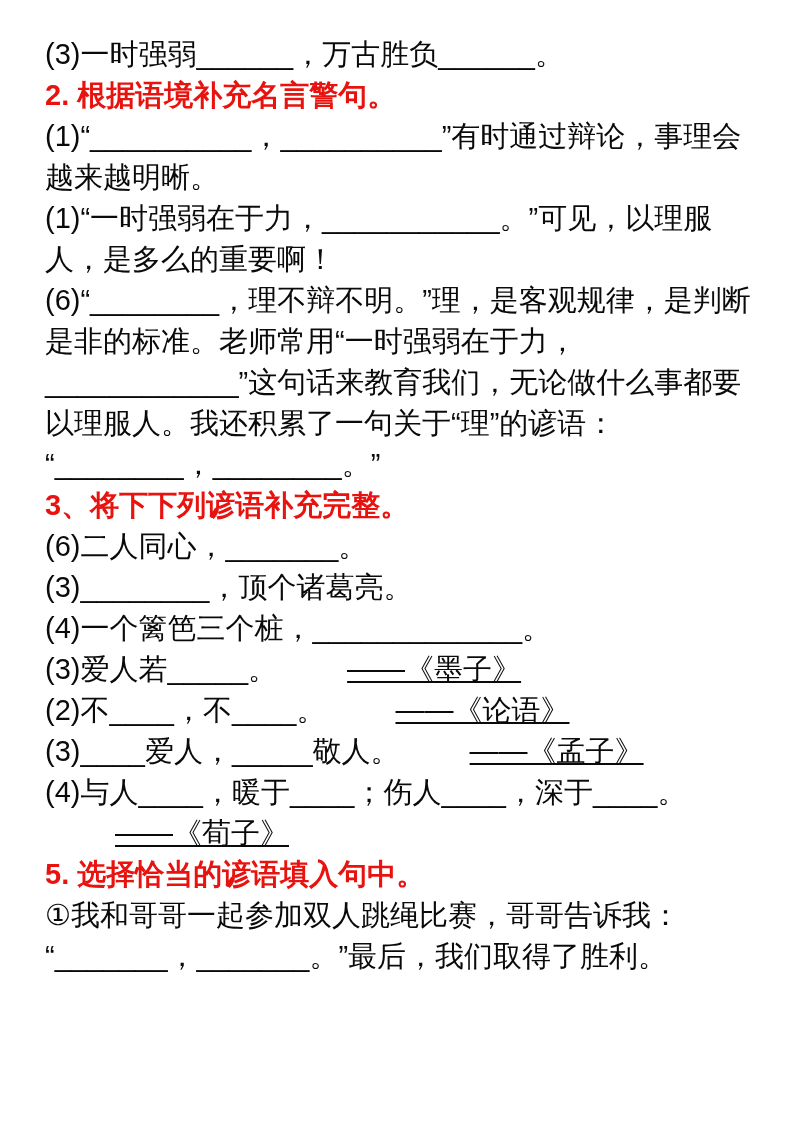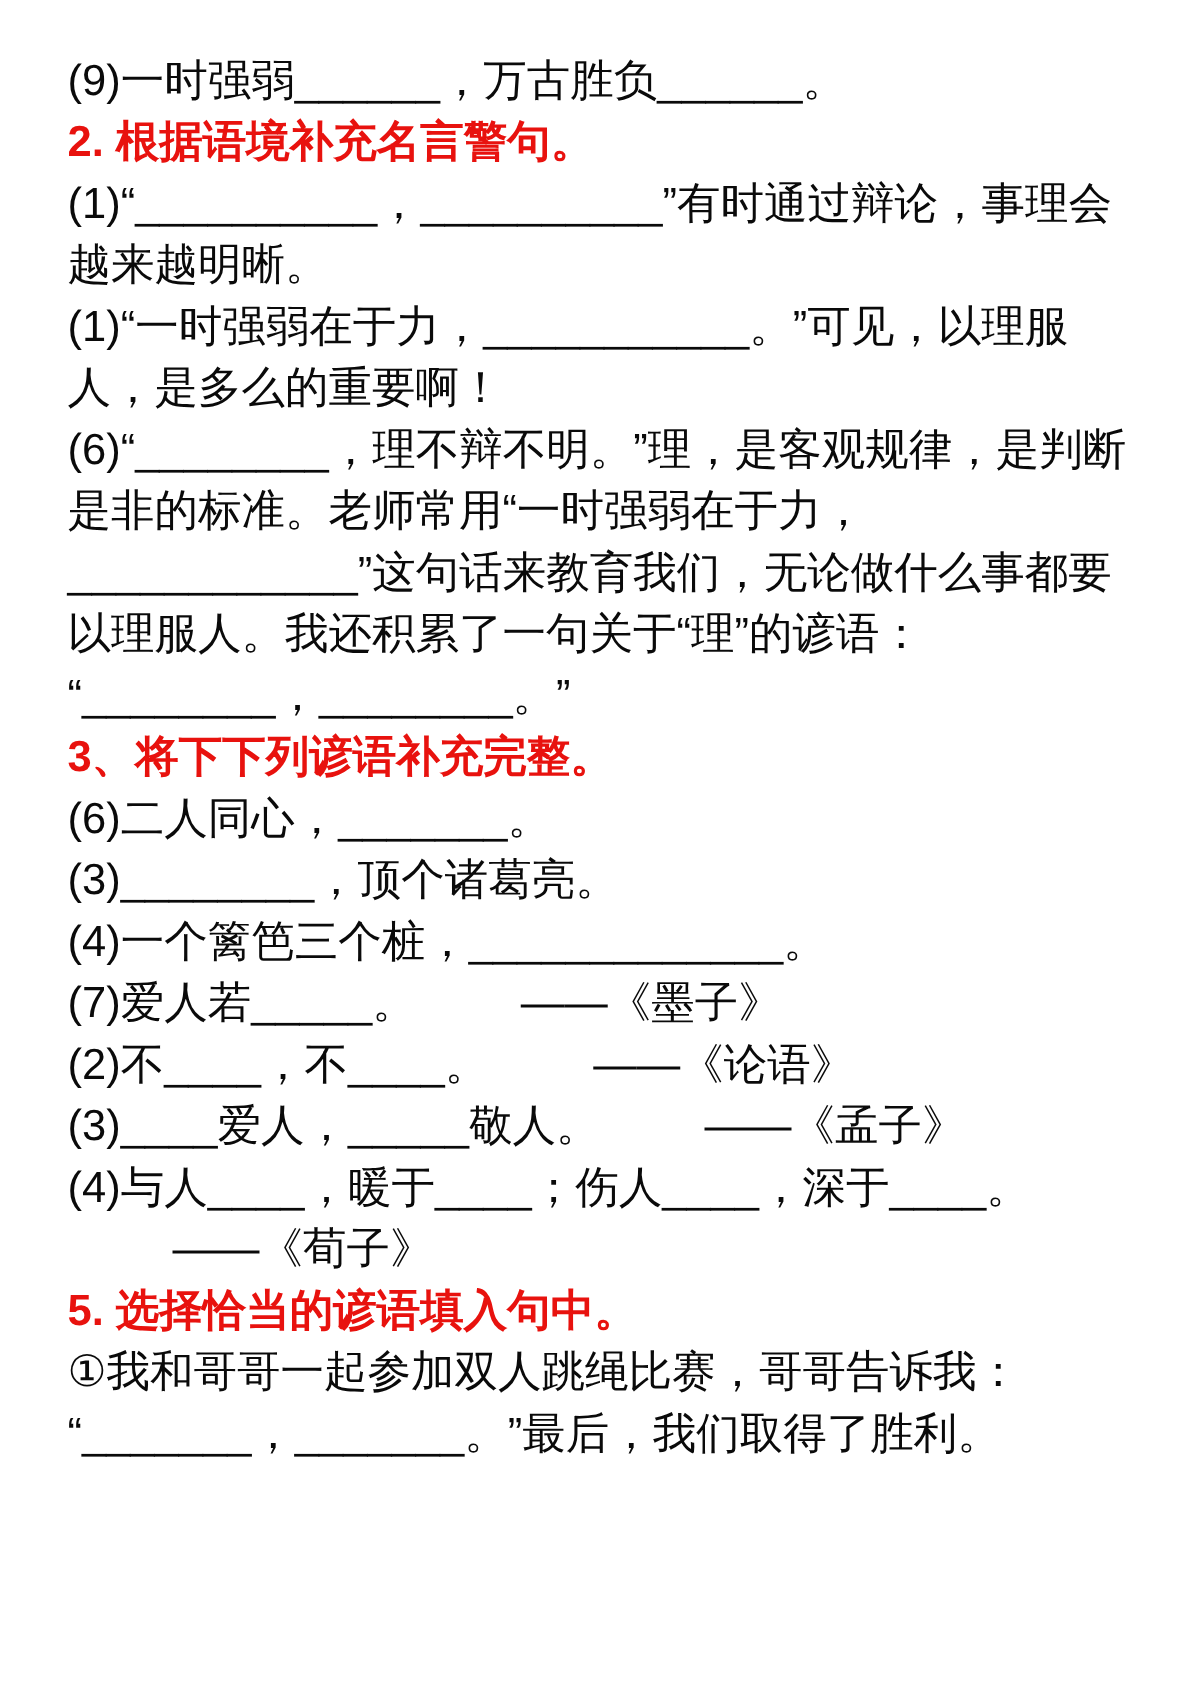--- a/index.html
+++ b/index.html
@@ -23,34 +23,35 @@
     color: var(--header-color, #e8120e);
     font-weight: bold;
   }
   .question-line {
     font-weight: normal;
   }
   .question-text { white-space: pre-wrap; }
   .source {
     margin-left: 70px;
     white-space: nowrap;
+    text-decoration: underline;
   }
 </style>
 </head>
 <body style="background: rgb(255, 255, 255);">
 
 <div class="page">
-    <p class="line question-line"><span class="question-text">(9)一时强弱______，万古胜负______。</span></p>
+    <p class="line question-line"><span class="question-text">(3)一时强弱______，万古胜负______。</span></p>
     <p class="line header-line"><span class="question-text">2. 根据语境补充名言警句。</span></p>
     <p class="line question-line"><span class="question-text">(1)“__________，__________”有时通过辩论，事理会越来越明晰。</span></p>
     <p class="line question-line"><span class="question-text">(1)“一时强弱在于力，___________。”可见，以理服人，是多么的重要啊！</span></p>
     <p class="line question-line"><span class="question-text">(6)“________，理不辩不明。”理，是客观规律，是判断是非的标准。老师常用“一时强弱在于力，____________”这句话来教育我们，无论做什么事都要以理服人。我还积累了一句关于“理”的谚语：“________，________。”</span></p>
     <p class="line header-line"><span class="question-text">3、将下下列谚语补充完整。</span></p>
     <p class="line question-line"><span class="question-text">(6)二人同心，_______。</span></p>
     <p class="line question-line"><span class="question-text">(3)________，顶个诸葛亮。</span></p>
     <p class="line question-line"><span class="question-text">(4)一个篱笆三个桩，_____________。</span></p>
-    <p class="line question-line"><span class="question-text">(7)爱人若_____。</span><span class="source">——《墨子》</span></p>
+    <p class="line question-line"><span class="question-text">(3)爱人若_____。</span><span class="source">——《墨子》</span></p>
     <p class="line question-line"><span class="question-text">(2)不____，不____。</span><span class="source">——《论语》</span></p>
     <p class="line question-line"><span class="question-text">(3)____爱人，_____敬人。</span><span class="source">——《孟子》</span></p>
     <p class="line question-line"><span class="question-text">(4)与人____，暖于____；伤人____，深于____。</span><span class="source">——《荀子》</span></p>
     <p class="line header-line"><span class="question-text">5. 选择恰当的谚语填入句中。</span></p>
     <p class="line question-line"><span class="question-text">①我和哥哥一起参加双人跳绳比赛，哥哥告诉我：“_______，_______。”最后，我们取得了胜利。</span></p>
   </div>
 
 </body></html>

